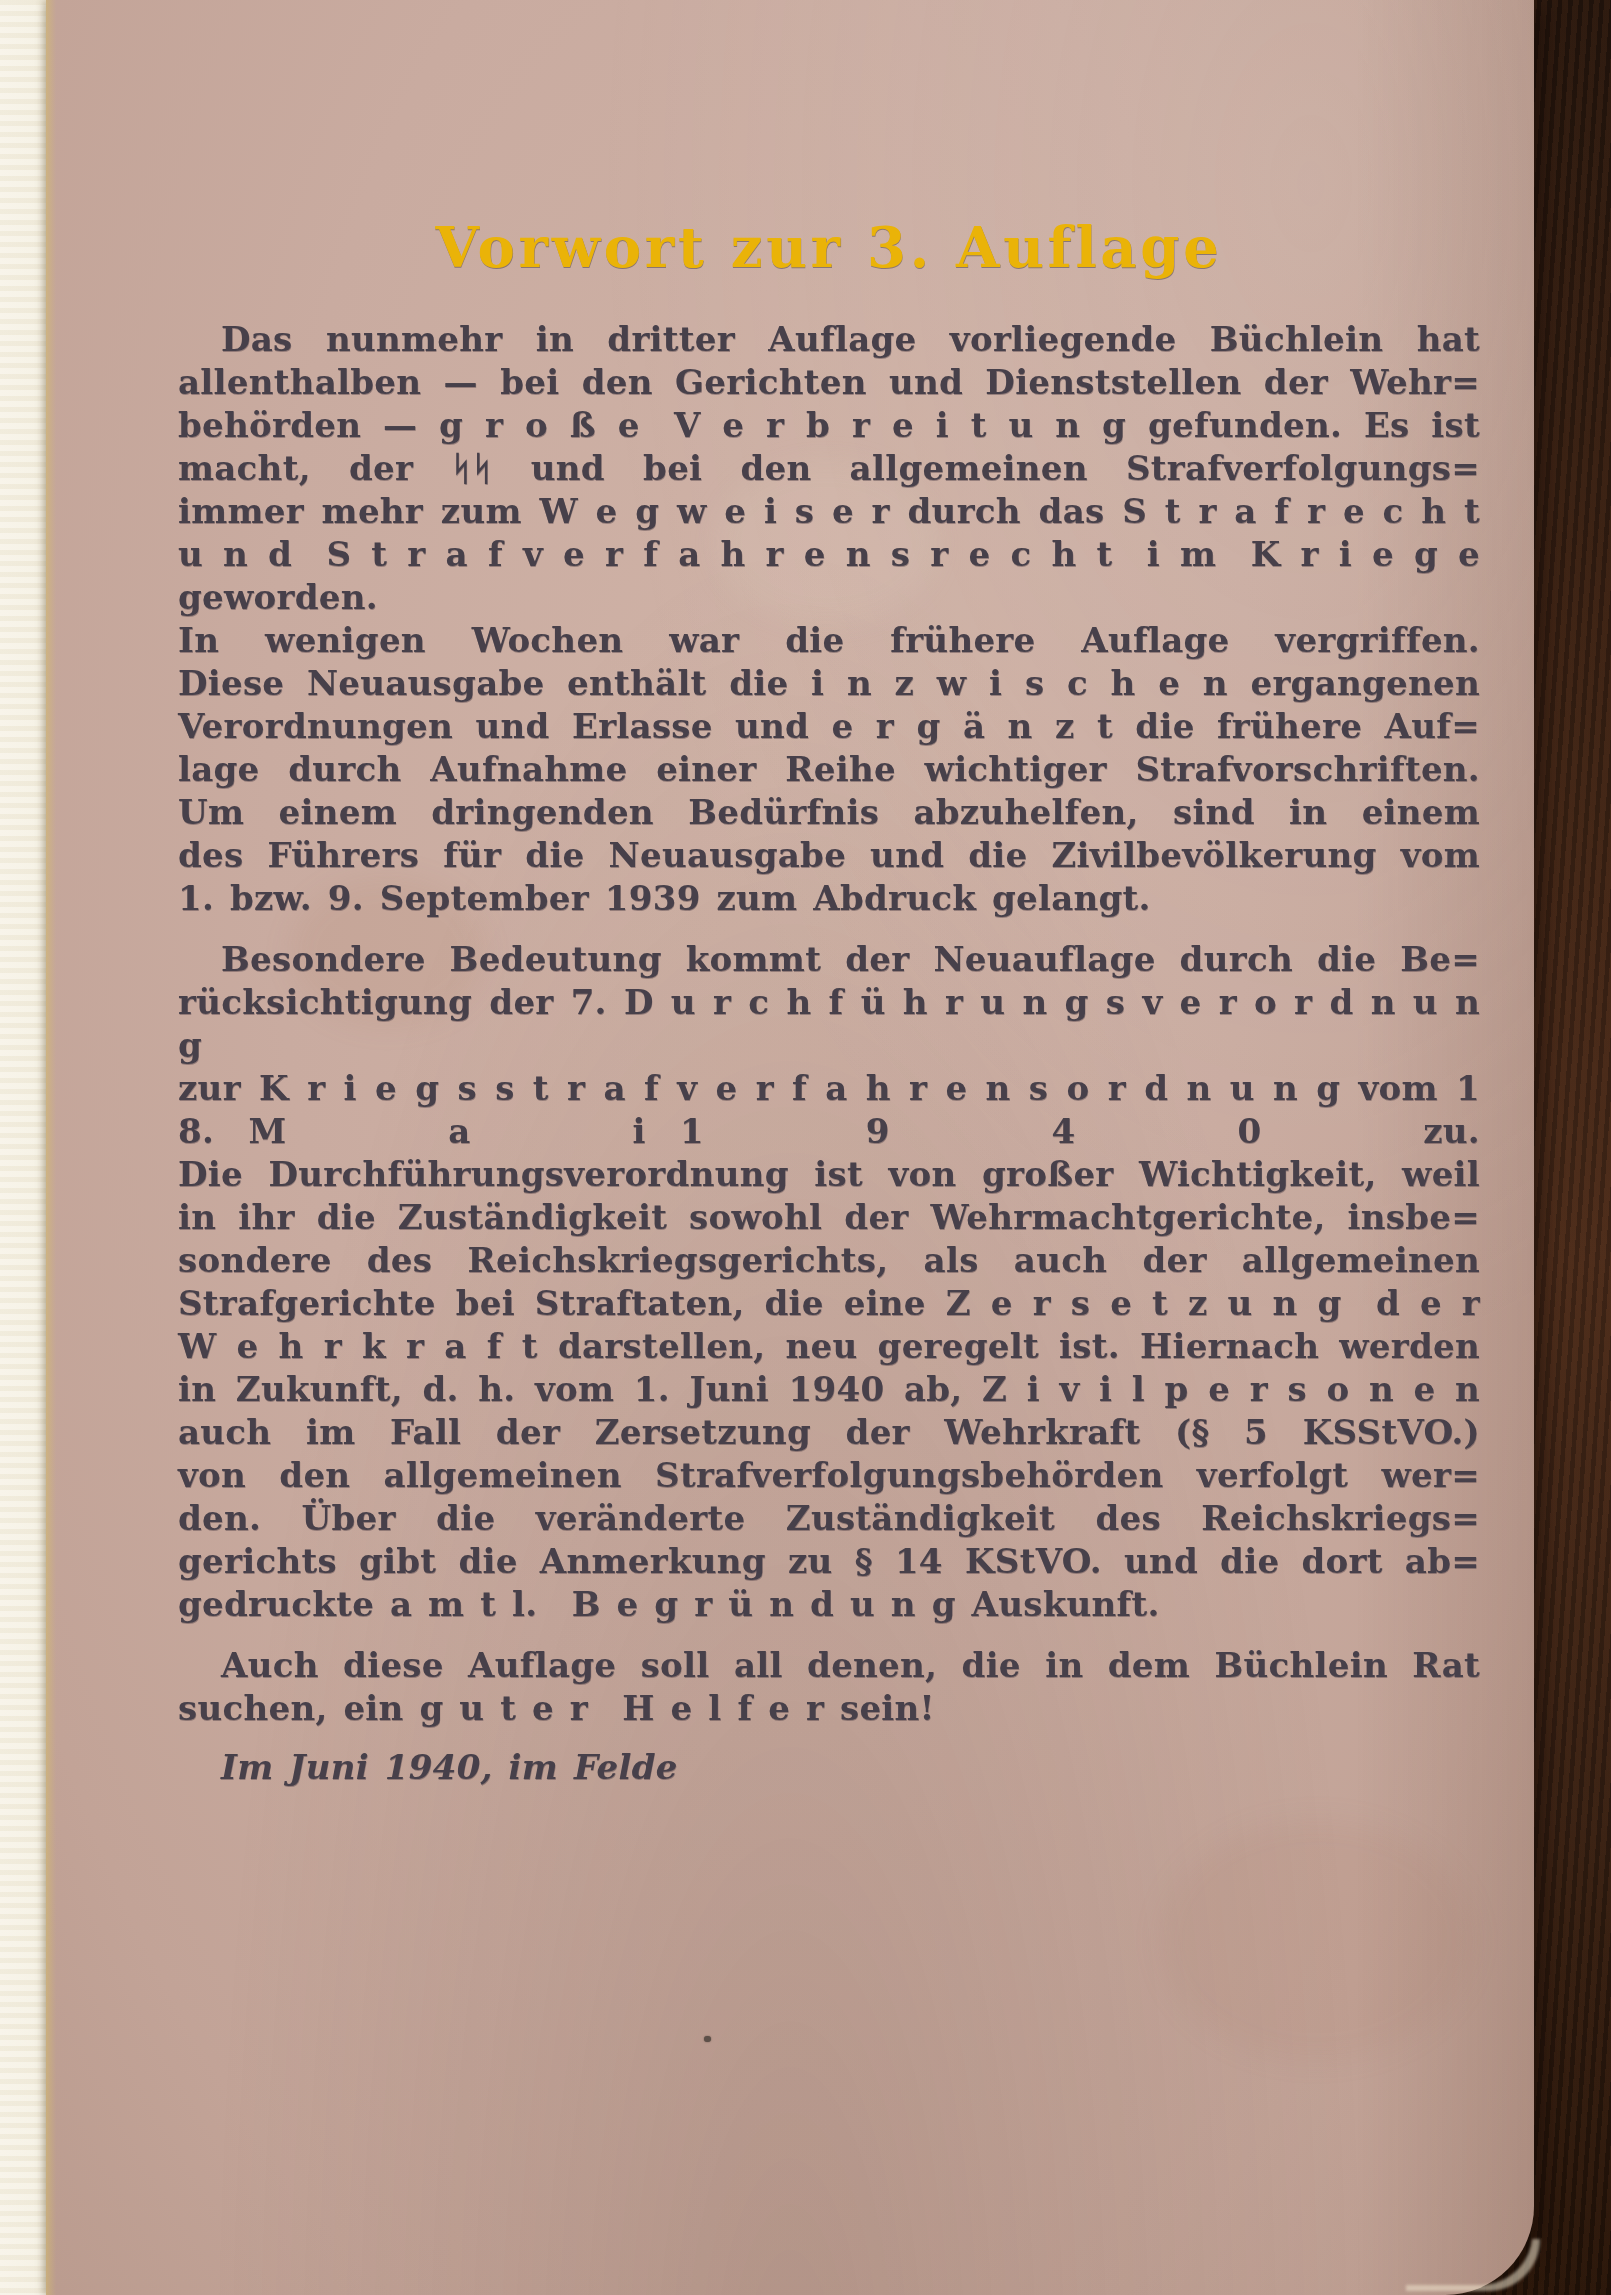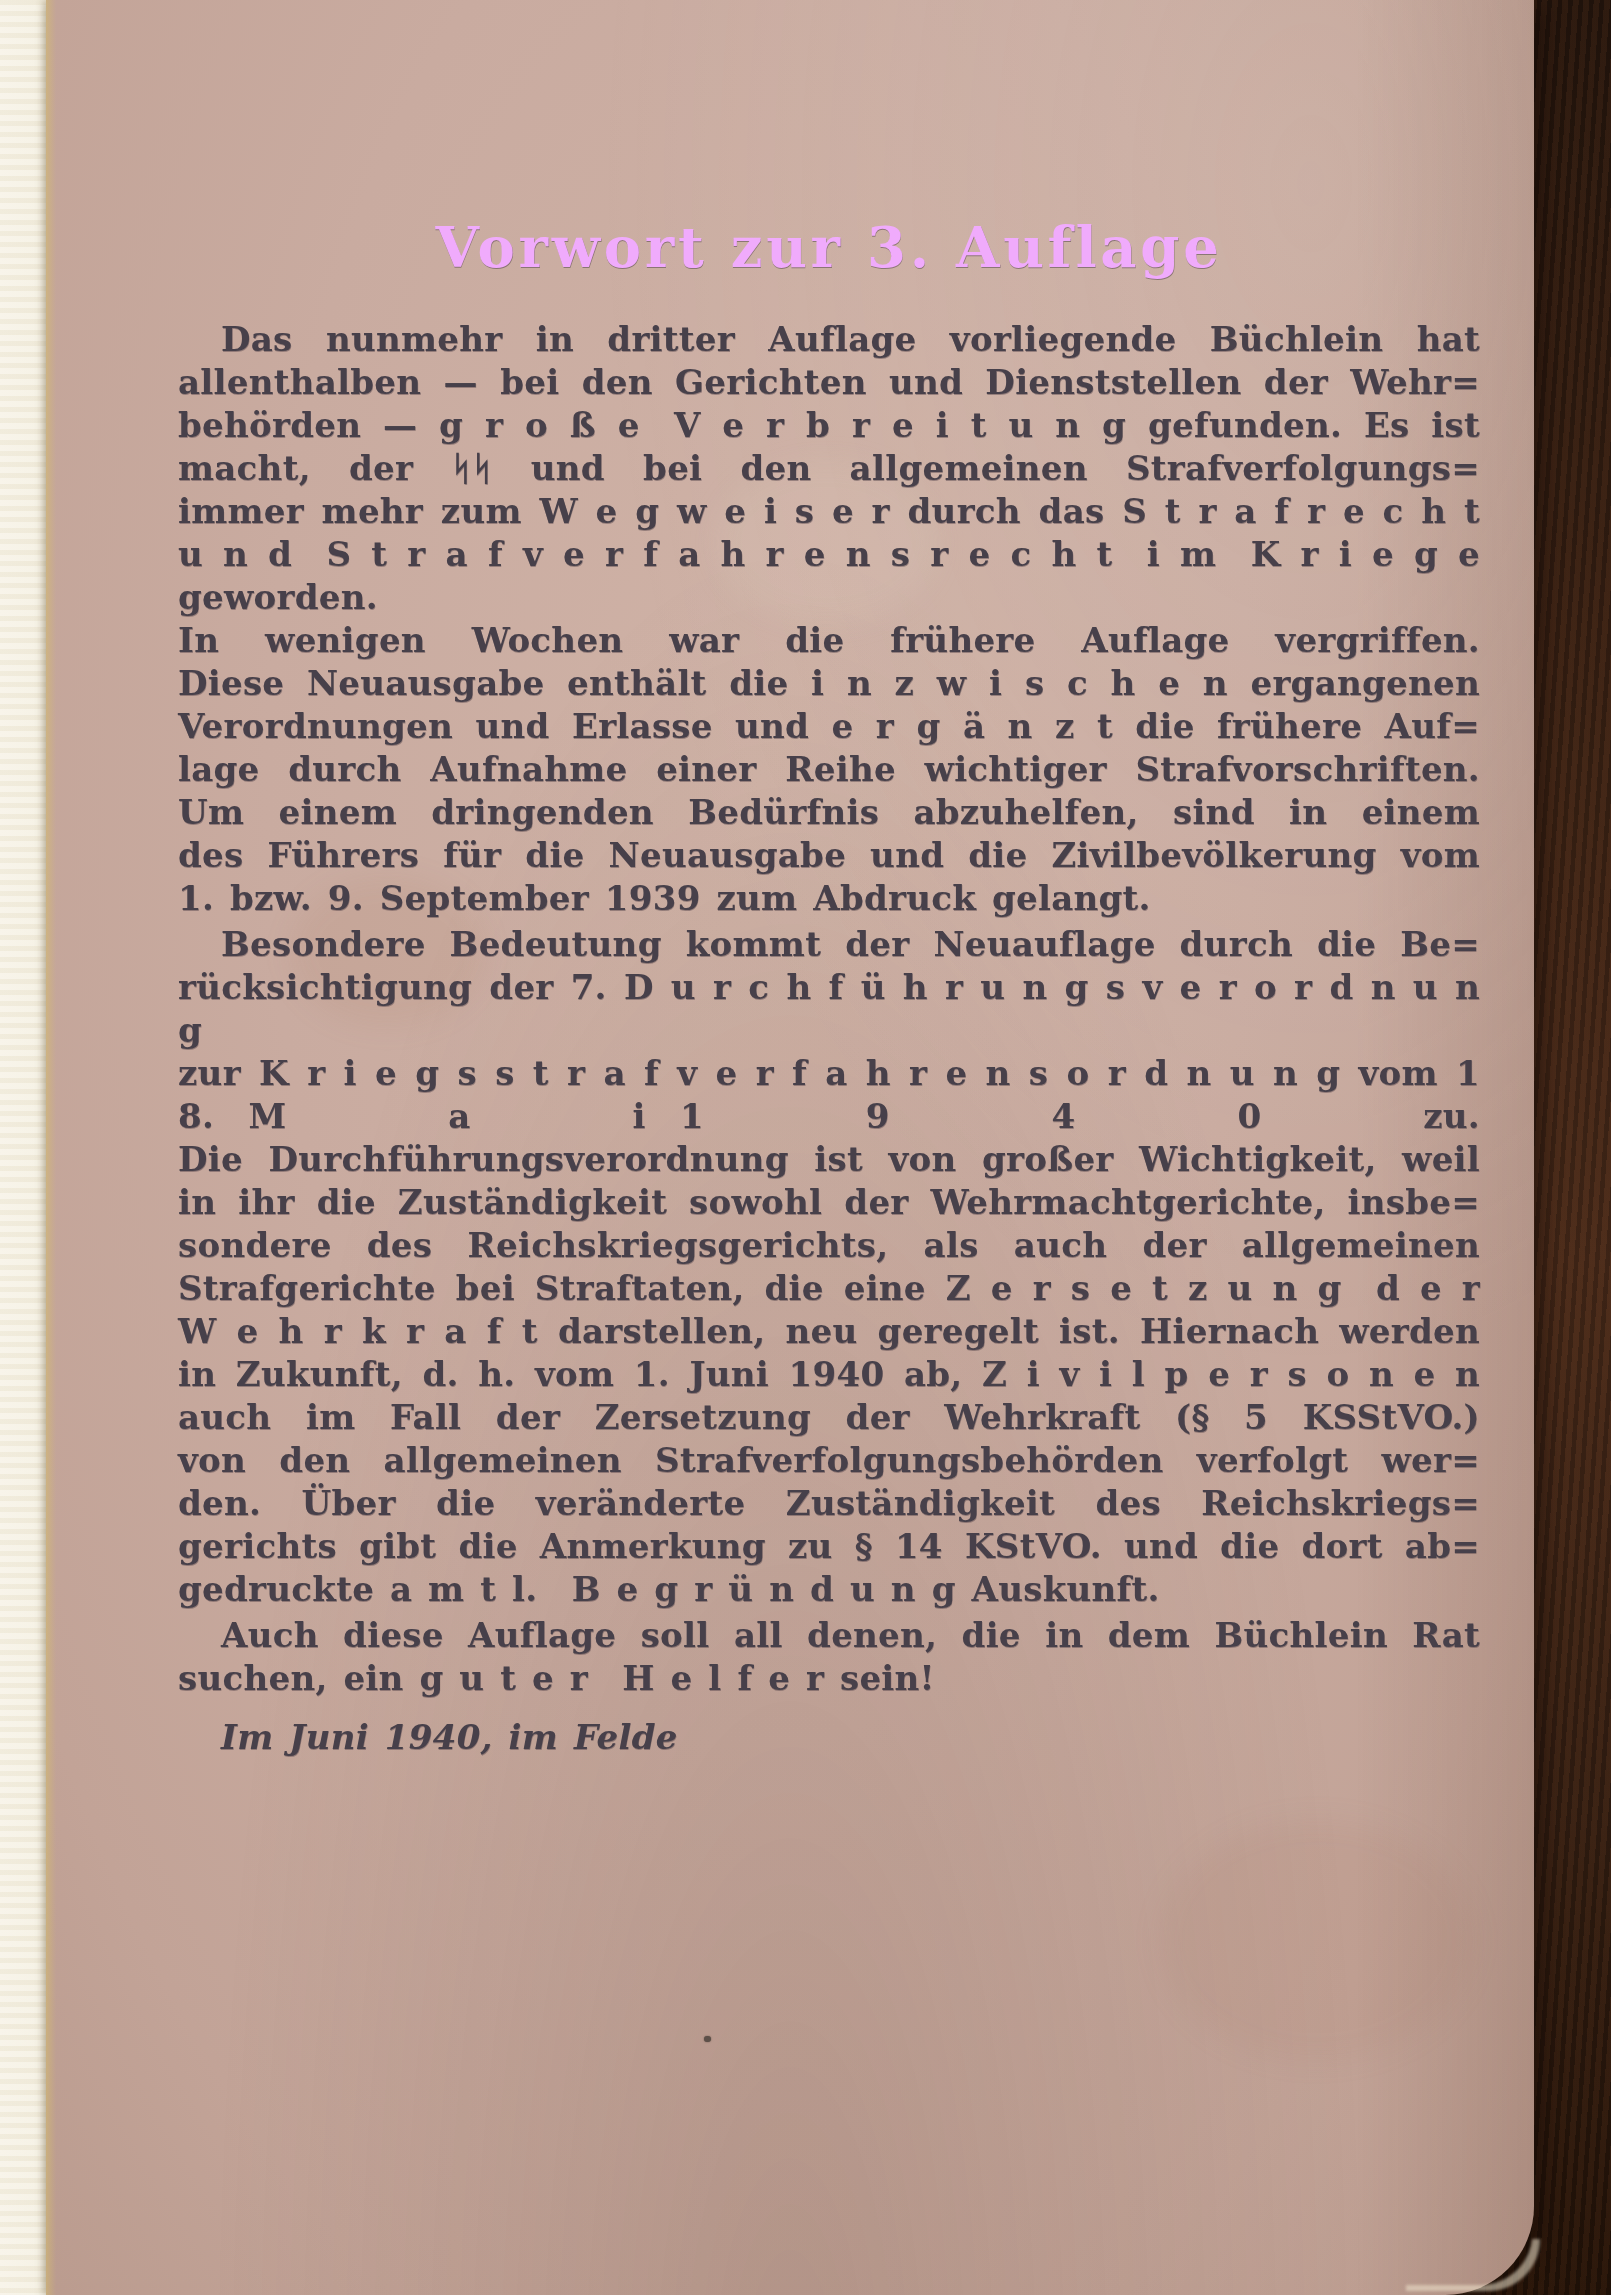--- a/index.html
+++ b/index.html
@@ -68,25 +68,25 @@
     background:#5d5049;box-shadow:0 0 1.5px rgba(70,55,48,0.8);
   }
 
   
   .text-block{
     position:absolute;left:178px;top:213px;width:1302px;
     color:#47404a;font-weight:700;font-size:34px;
   }
   .title{
     text-align:center;font-size:56px;letter-spacing:3.7px;line-height:68px;
-    margin:0 0 37px 0;color:#f0abfc;
+    margin:0 0 37px 0;color:#eab308;
     text-shadow:0.4px 0.6px 0.6px rgba(60,48,58,0.45);
   }
   .para{margin:0;}
-  .para.gap-s{margin-top:3px;}
+  .para.gap-s{margin-top:18px;}
   .para.gap-m{margin-top:16.3px;font-style:italic;}
   .line{
     line-height:43px;letter-spacing:0.3px;word-spacing:3.7px;
     text-shadow:0.4px 0.5px 0.5px rgba(60,48,58,0.38);
     white-space:normal;
   }
   .line.j{text-align:justify;text-align-last:justify;}
   .line.ind{text-indent:43px;}
 </style>
 </head>

